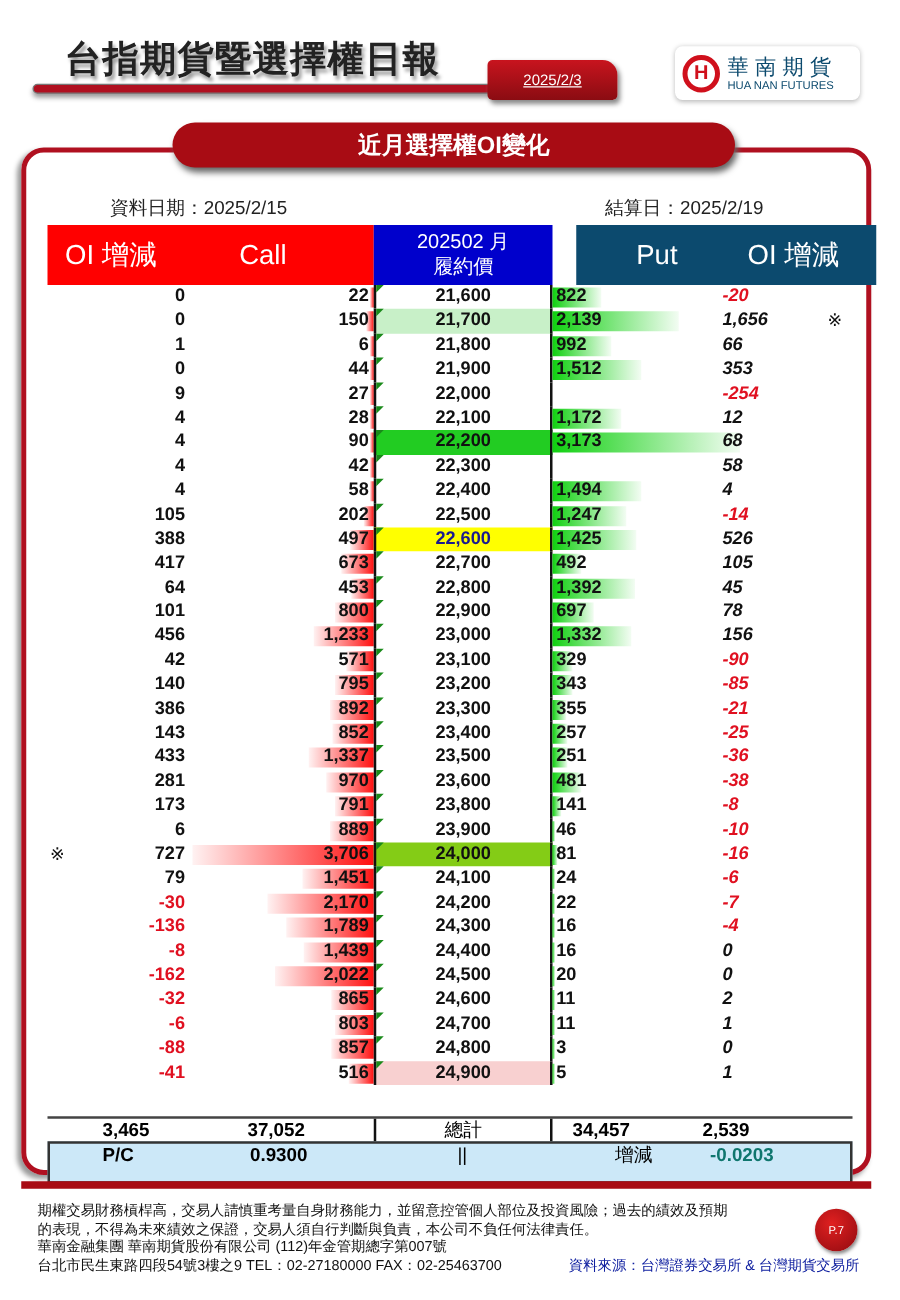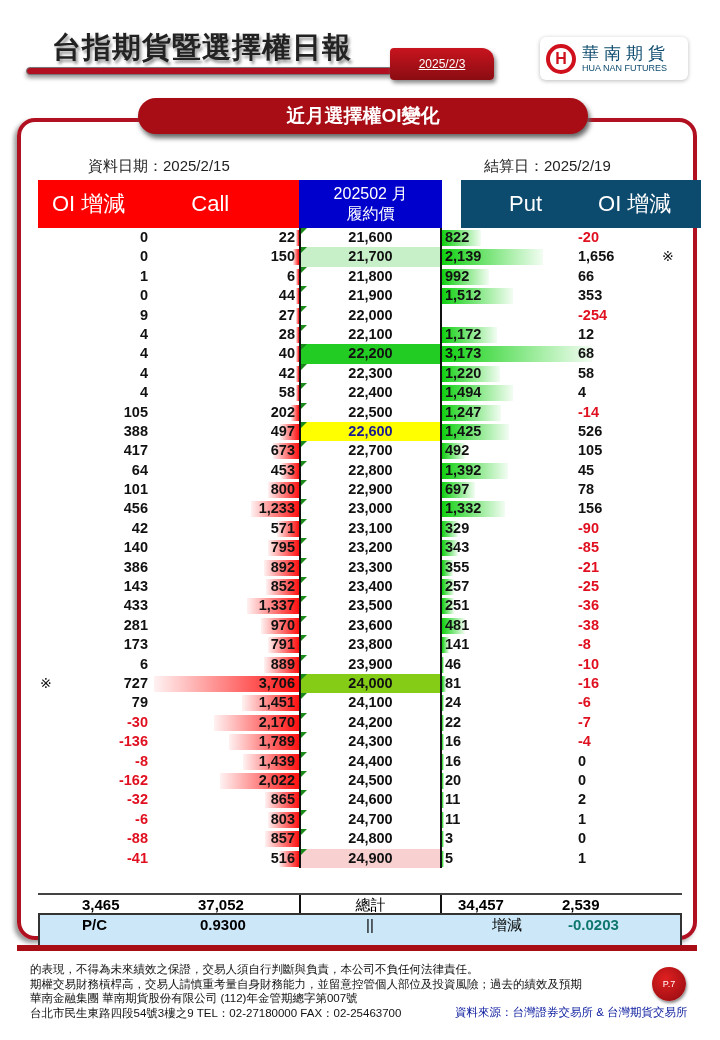--- a/index.html
+++ b/index.html
@@ -24,21 +24,21 @@
   .row{position:relative;height:19.4px;font-size:14.5px;font-weight:bold;color:#111;}
   .row > div{position:absolute;top:0;height:100%;line-height:19.4px;}
   .c-oi{left:0;width:110px;text-align:right;}
   .c-call{left:110px;width:151px;text-align:right;padding-right:4px;}
   .c-call .bar{position:absolute;right:0;top:2px;height:16px;background:linear-gradient(to right,rgba(255,0,0,0.05),#ff1010);}
   .c-call .txt{position:relative;}
   .c-strike{left:261px;width:143px;text-align:center;border-left:2px solid #111;border-right:2px solid #111;}
   .c-put{left:404px;width:160px;padding-left:3px;}
   .c-put .bar{position:absolute;left:0;top:2px;height:16px;background:linear-gradient(to right,#10d010,rgba(16,208,16,0.05));}
   .c-put .txt{position:relative;}
-  .c-poi{left:540px;width:90px;}
+  .c-poi{left:540px;width:90px;font-style:italic;}
   .neg{color:#e01020;}
   .mark{position:absolute;font-size:14px;font-weight:normal;}
   .tri{position:absolute;left:0;top:0;width:0;height:0;border-top:6px solid #1a8a1a;border-right:6px solid transparent;}
   .totals{position:absolute;left:38px;top:893px;width:644px;height:20px;border-top:2px solid #444;font-size:15px;font-weight:bold;}
   .totals > div{position:absolute;top:0;line-height:20px;}
   .pc{position:absolute;left:38px;top:913px;width:644px;height:34px;background:#cce8f8;border:2px solid #333;font-size:15px;font-weight:bold;}
   .pc > div{position:absolute;top:0;line-height:19px;}
   .bottom-bar{position:absolute;left:17px;top:945px;width:680px;height:6px;background:#a80c14;}
   .footer{position:absolute;left:30px;top:962px;font-size:11.5px;line-height:14.5px;color:#111;}
   .source{position:absolute;left:455px;top:1005px;font-size:11.5px;color:#1020a0;}
@@ -115,30 +115,29 @@
     </div>
     <div class="row">
       <div class="c-oi"><span class="">4</span></div>
       <div class="c-call"><div class="bar" style="width:3px"></div><span class="txt">28</span></div>
       <div class="c-strike" style=""><div class="tri"></div><span style="">22,100</span></div>
       <div class="c-put"><div class="bar" style="width:55.4049795146549px"></div><span class="txt">1,172</span></div>
       <div class="c-poi"><span class="">12</span></div>
     </div>
     <div class="row">
       <div class="c-oi"><span class="">4</span></div>
-      <div class="c-call"><div class="bar" style="width:3px"></div><span class="txt">40</span></div>
+      <div class="c-call"><div class="bar" style="width:3px"></div><span class="txt">90</span></div>
       <div class="c-strike" style="background:#22cc22"><div class="tri"></div><span style="">22,200</span></div>
       <div class="c-put"><div class="bar" style="width:150px"></div><span class="txt">3,173</span></div>
       <div class="c-poi"><span class="">68</span></div>
     </div>
     <div class="row">
       <div class="c-oi"><span class="">4</span></div>
       <div class="c-call"><div class="bar" style="width:3px"></div><span class="txt">42</span></div>
       <div class="c-strike" style=""><div class="tri"></div><span style="">22,300</span></div>
-      <div class="c-put"><div class="bar" style="width:57.67412543334384px"></div><span class="txt">1,220</span></div>
       <div class="c-poi"><span class="">58</span></div>
     </div>
     <div class="row">
       <div class="c-oi"><span class="">4</span></div>
       <div class="c-call"><div class="bar" style="width:3px"></div><span class="txt">58</span></div>
       <div class="c-strike" style=""><div class="tri"></div><span style="">22,400</span></div>
       <div class="c-put"><div class="bar" style="width:70.6271667191932px"></div><span class="txt">1,494</span></div>
       <div class="c-poi"><span class="">4</span></div>
     </div>
     <div class="row">
@@ -322,19 +321,19 @@
 <div class="pc">
   <div style="left:42px">P/C</div>
   <div style="left:160px">0.9300</div>
   <div style="left:326px;font-weight:normal">||</div>
   <div style="left:452px;font-weight:normal">增減</div>
   <div style="left:528px;color:#0f766e">-0.0203</div>
 </div>
 
 <div class="bottom-bar"></div>
 <div class="footer">
+  <div>期權交易財務槓桿高，交易人請慎重考量自身財務能力，並留意控管個人部位及投資風險；過去的績效及預期</div>
   <div>的表現，不得為未來績效之保證，交易人須自行判斷與負責，本公司不負任何法律責任。</div>
-  <div>期權交易財務槓桿高，交易人請慎重考量自身財務能力，並留意控管個人部位及投資風險；過去的績效及預期</div>
   <div>華南金融集團 華南期貨股份有限公司 (112)年金管期總字第007號</div>
   <div>台北市民生東路四段54號3樓之9  TEL：02-27180000  FAX：02-25463700</div>
 </div>
 <div class="source">資料來源：台灣證券交易所 &amp; 台灣期貨交易所</div>
 <div class="page">P.7</div>
 
 </body></html>

